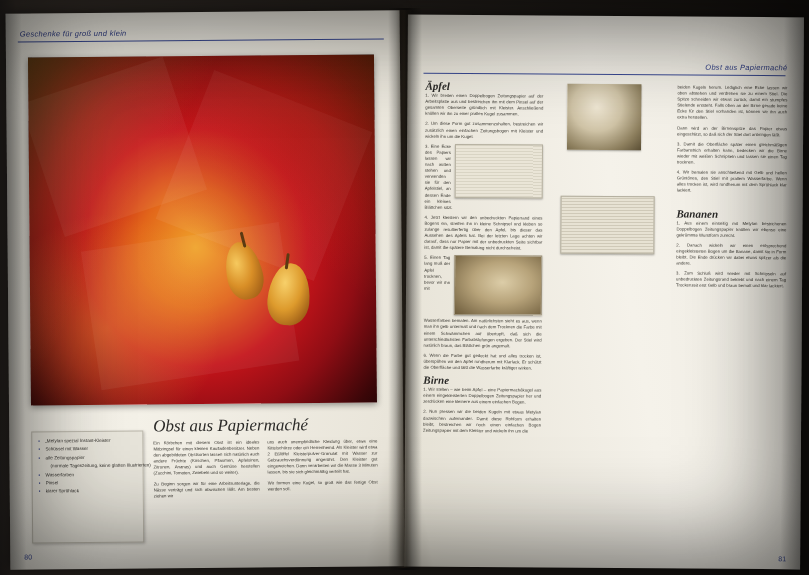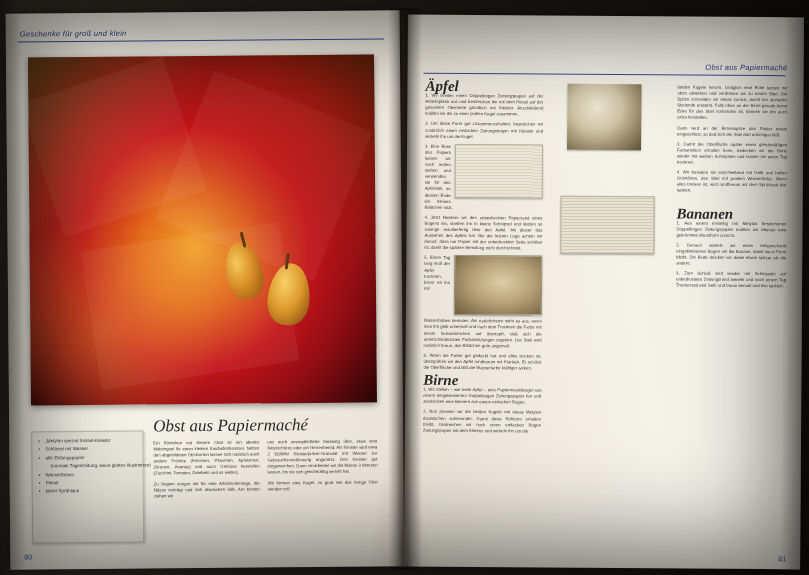--- a/index.html
+++ b/index.html
@@ -180,21 +180,21 @@
     color: #3a3832;
     text-align: justify;
     font-family: "Liberation Sans", sans-serif;
   }
   .col p { margin: 0 0 4px 0; }
 
   
   .sechead {
     font-family: "Liberation Serif", serif;
     font-style: italic;
-    font-size: 15px;
+    font-size: 11px;
     color: #2b2a28;
     margin: 0 0 4px 0;
   }
   .inline-img {
     float: right;
     margin: 0 0 3px 4px;
     box-shadow: 0 1px 2px rgba(0,0,0,0.3);
   }
   .img-apple {
     width: 74px; height: 66px;

